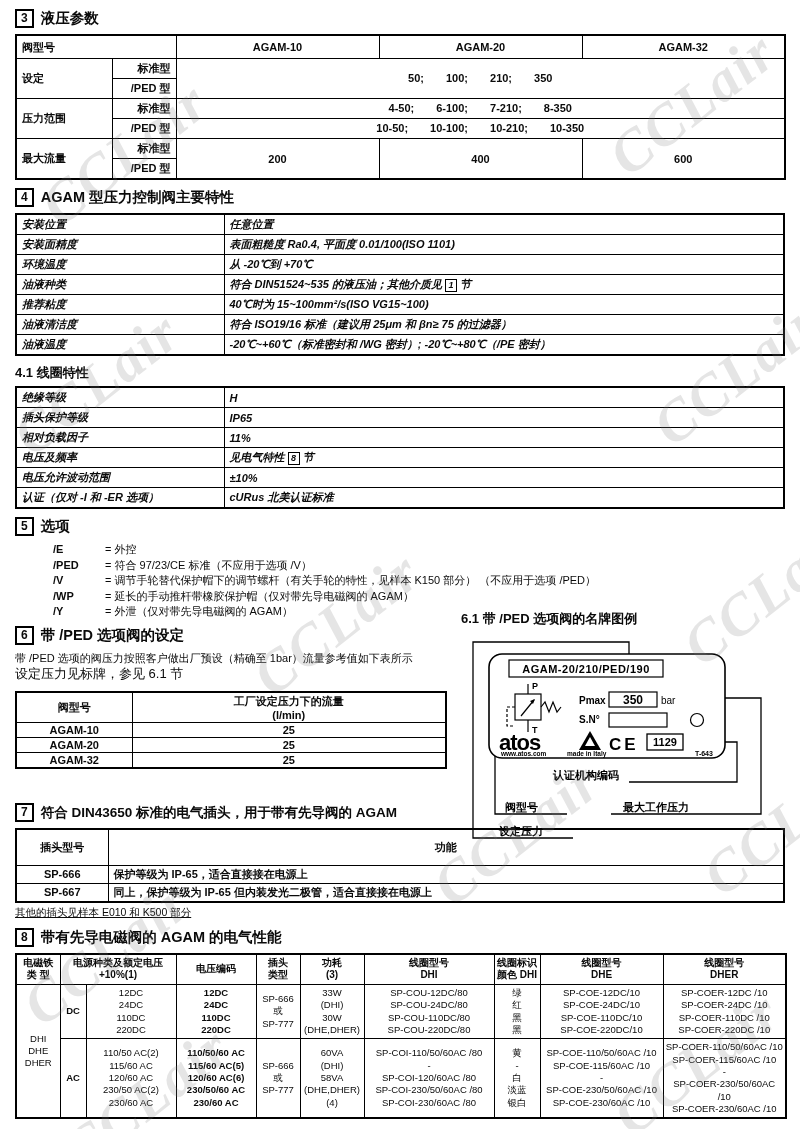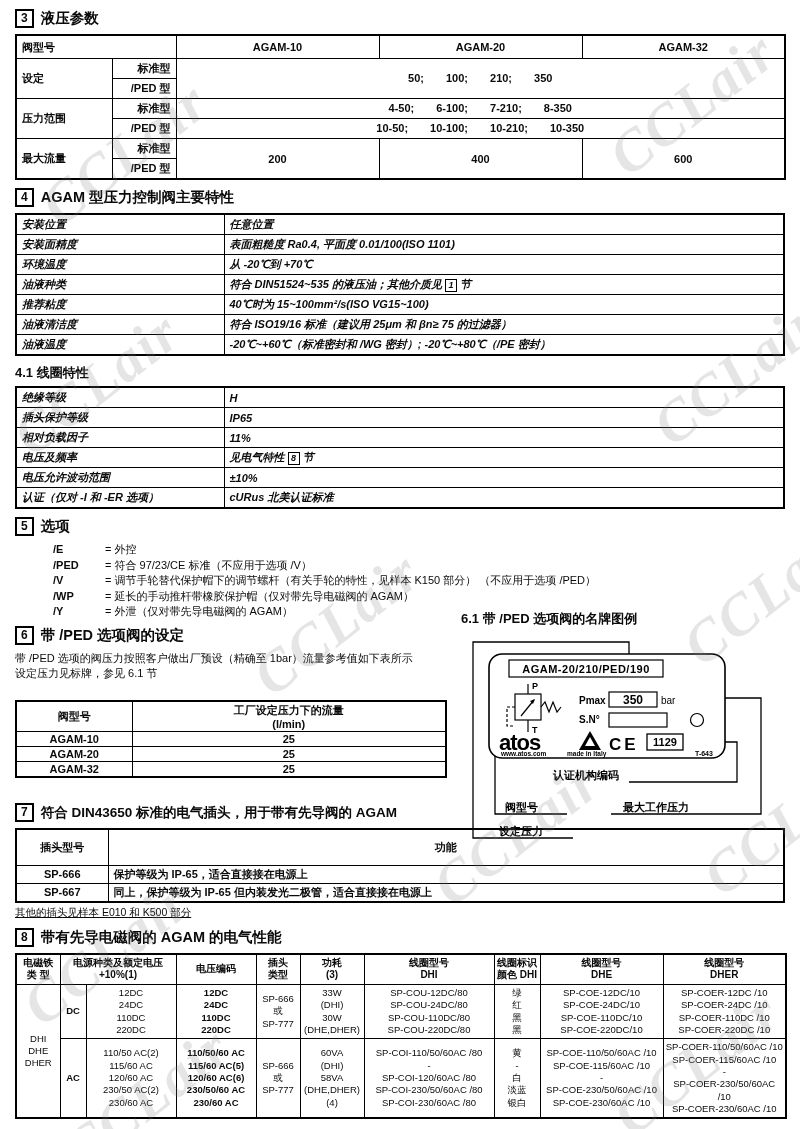--- a/index.html
+++ b/index.html
@@ -212,21 +212,21 @@
       </div>
   </div>
 
   <div class="row6">
     <div class="sec6-left sec">
       <div class="sec-h">
         <span class="num-box">6</span>
         <span>带 /PED 选项阀的设定</span>
       </div>
       <div style="font-size:11px;line-height:1.3;">带 /PED 选项的阀压力按照客户做出厂预设（精确至 1bar）流量参考值如下表所示</div>
-      <div style="font-size:11px;line-height:1.3;margin-bottom:20px;">设定压力见标牌，参见 6.1 节</div>
+      <div style="font-size:13px;line-height:1.3;margin-bottom:8px;">设定压力见标牌，参见 6.1 节</div>
       <table class="t" style="width:432px;">
         <colgroup>
             <col style="width:116px">
             <col>
           </colgroup>
         <tbody>
             <tr>
           <th class="c">阀型号</th>
           <th class="c"><span>工厂设定压力下的流量</span><br><span>(l/min)</span></th>
         </tr>

